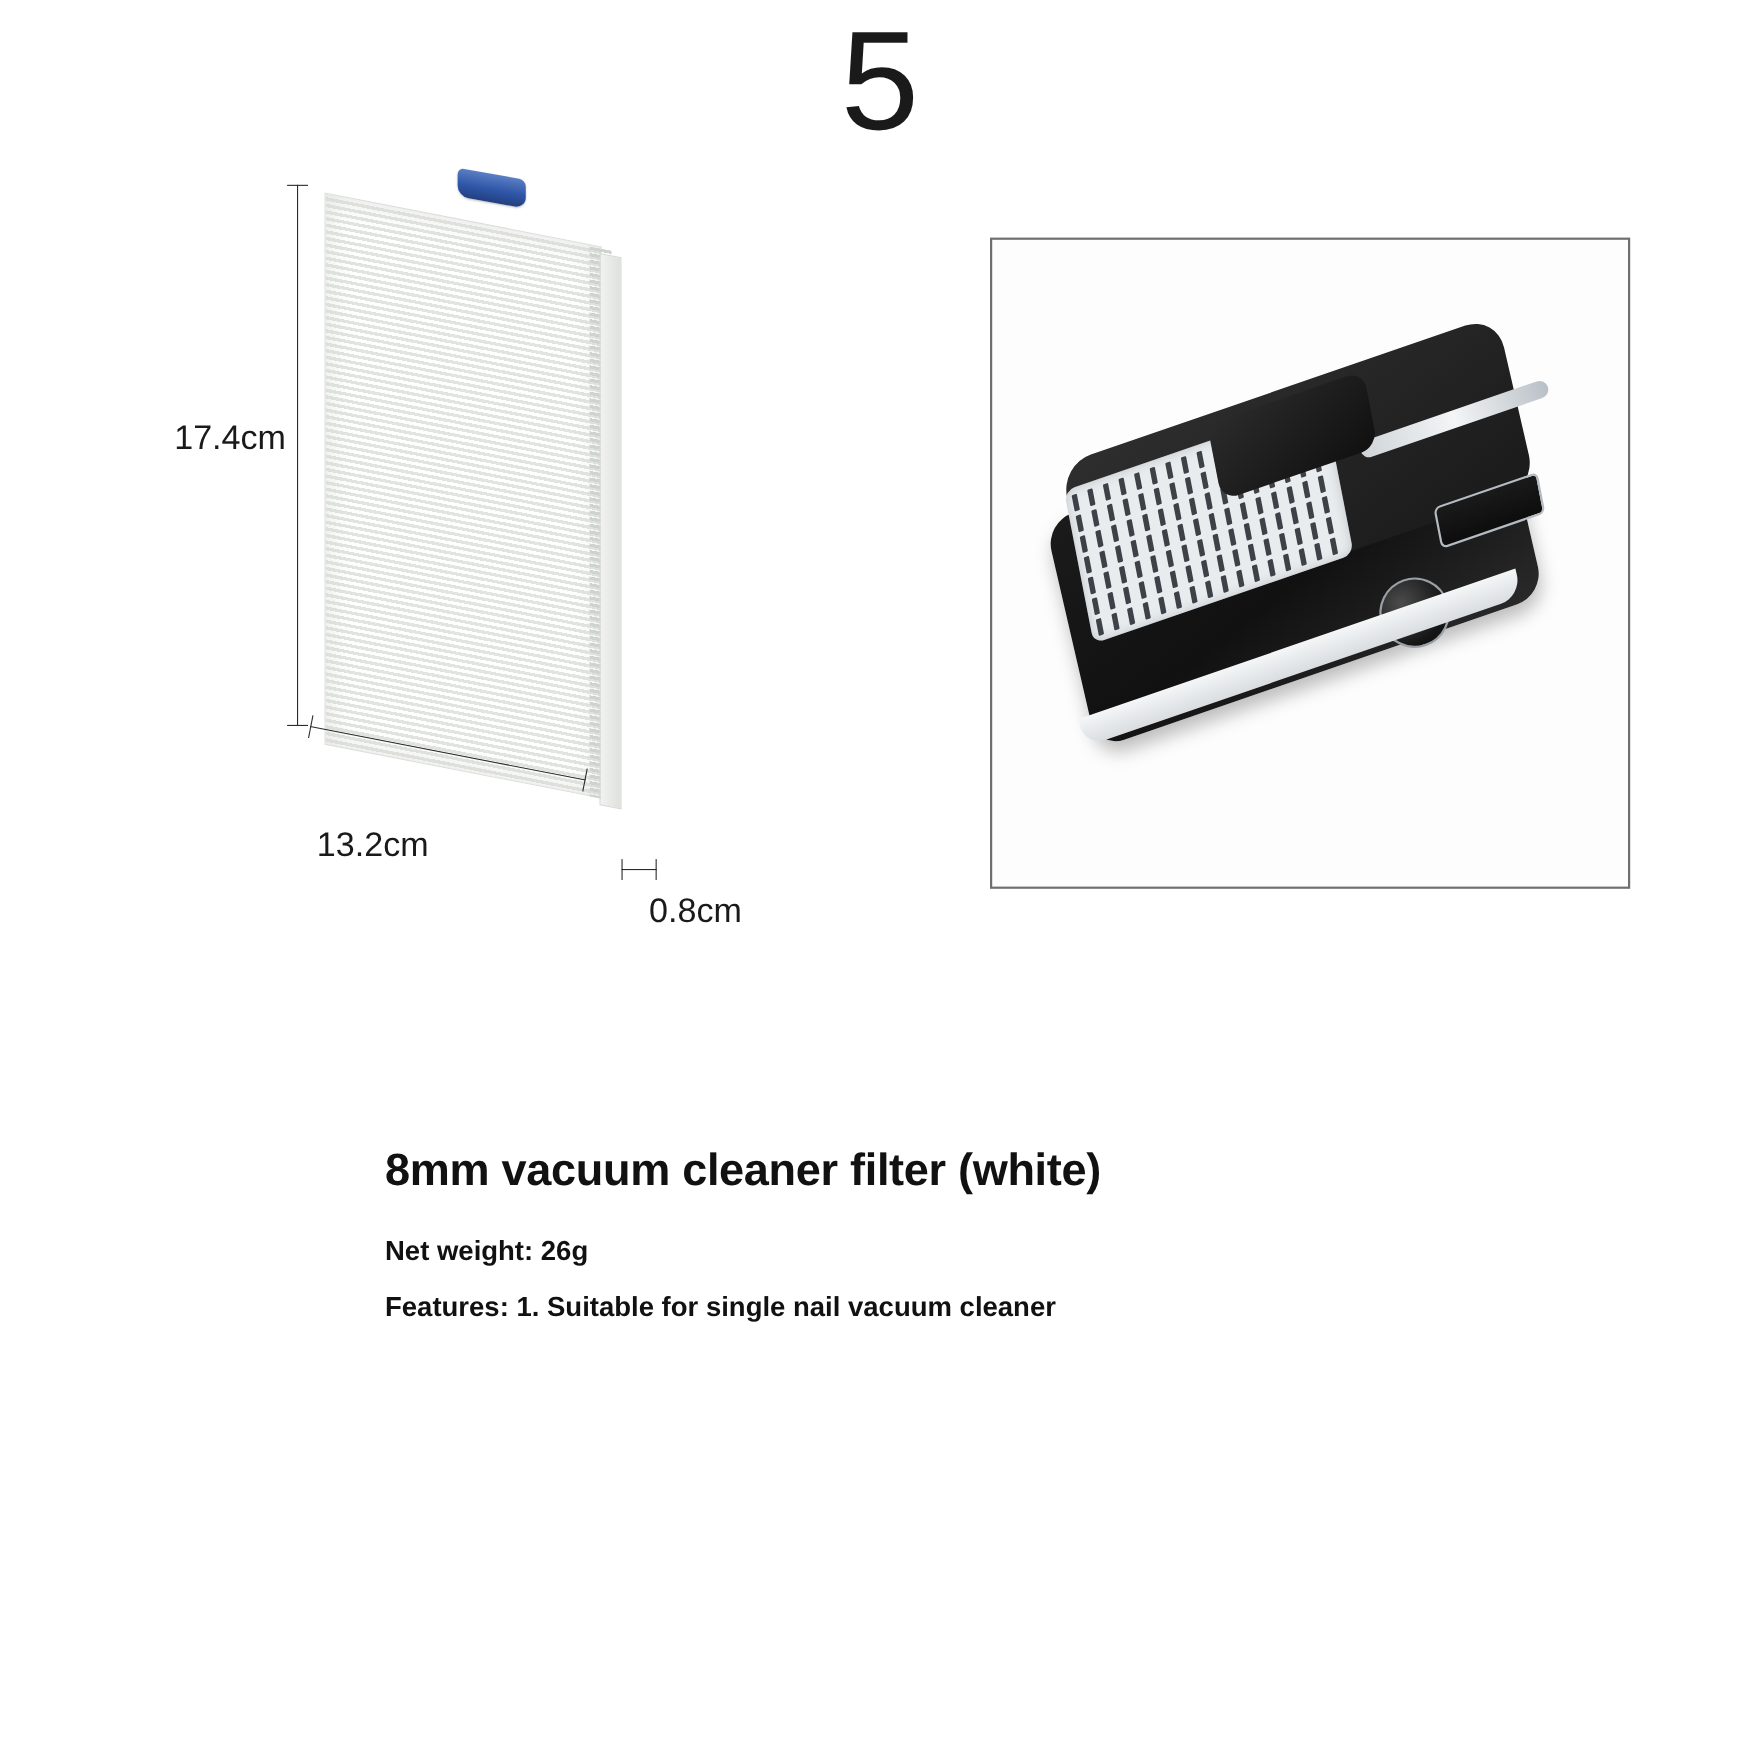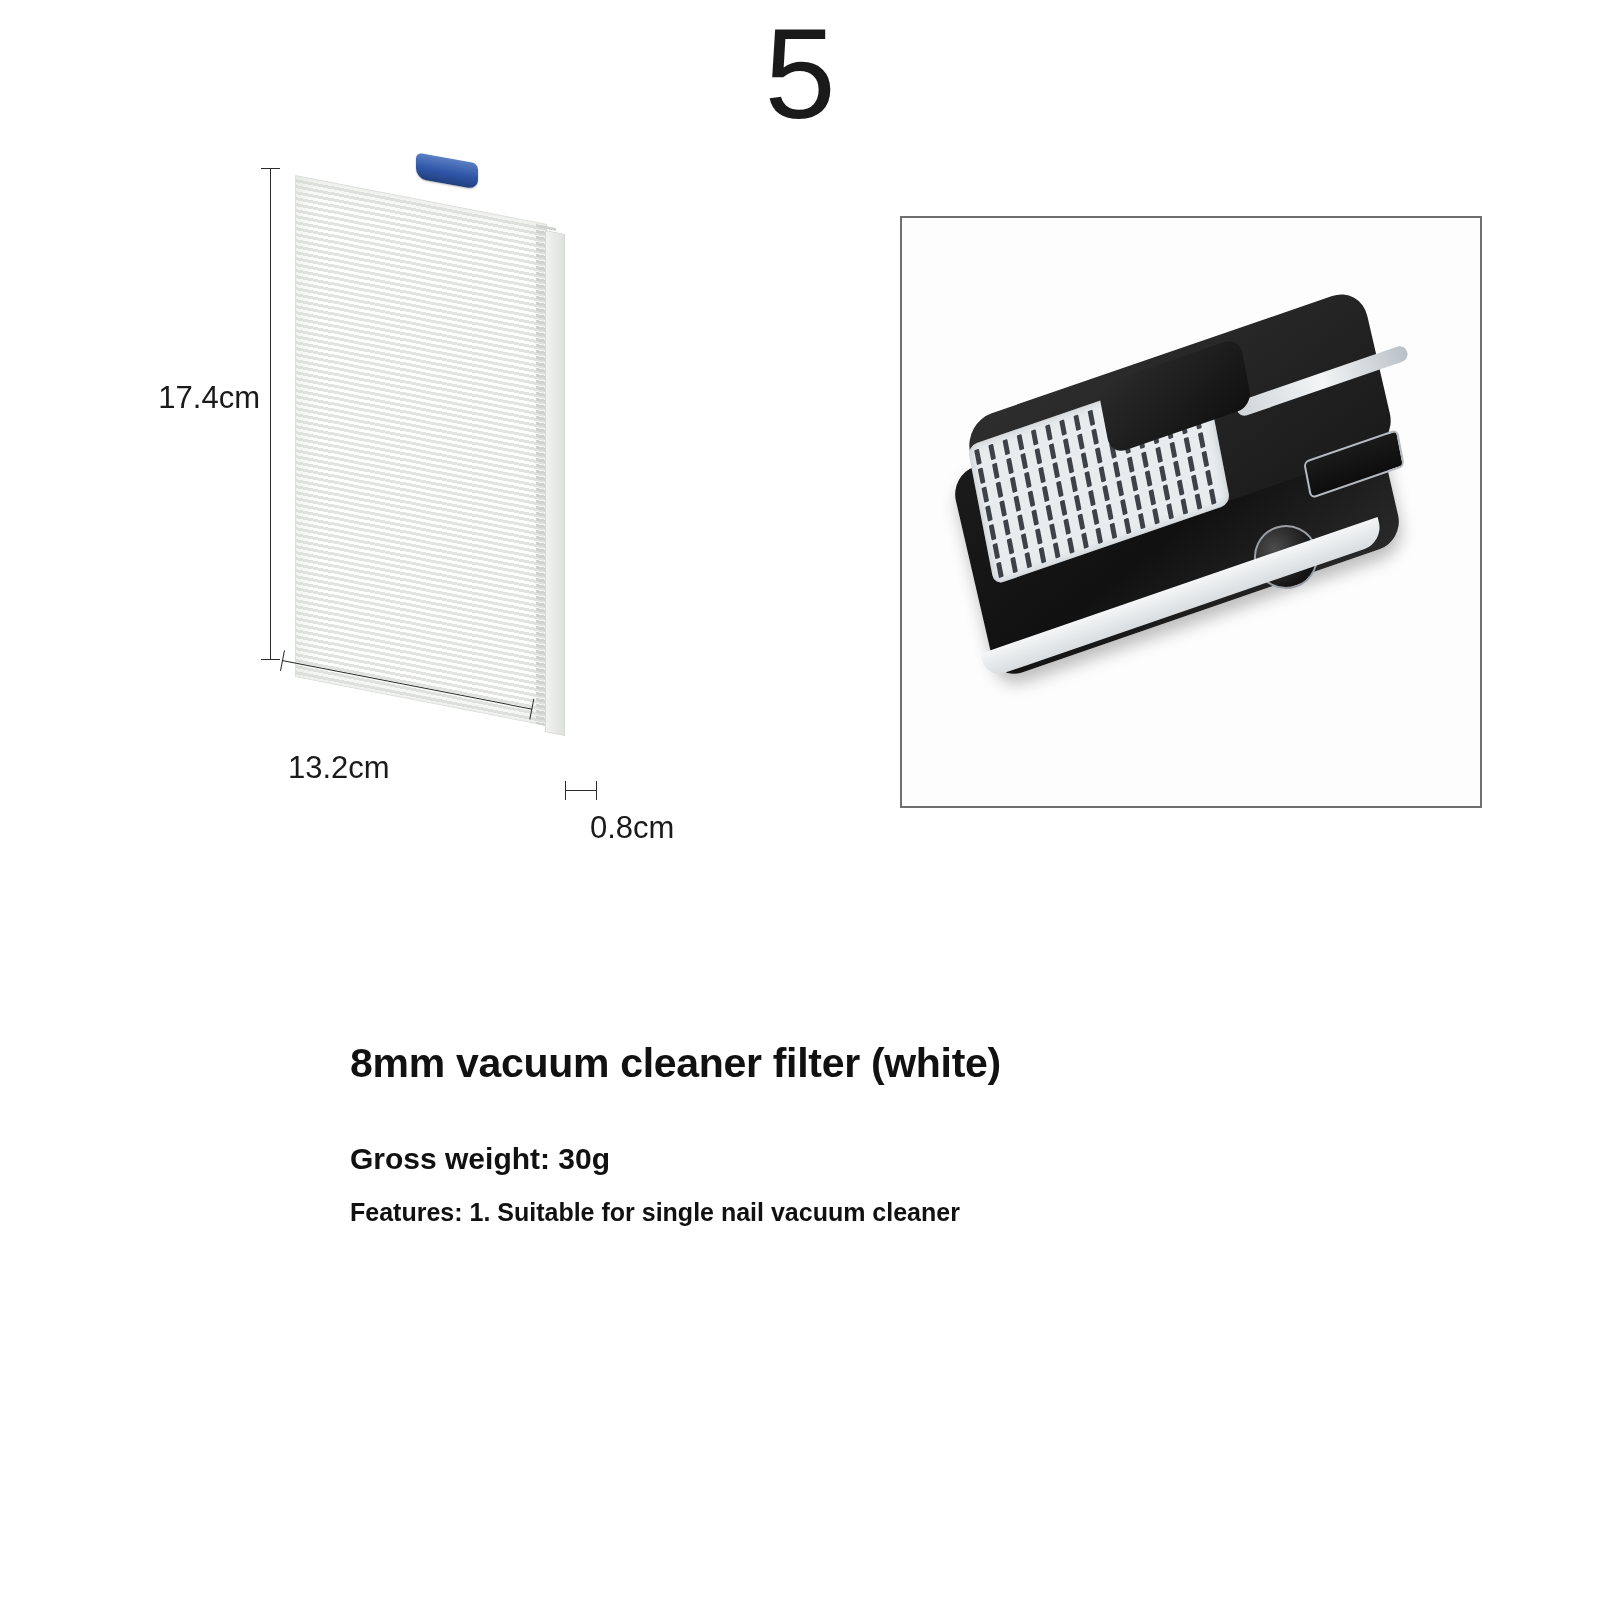--- a/index.html
+++ b/index.html
@@ -323,21 +323,21 @@
     position: absolute;
     left: 350px;
     top: 1040px;
     width: 1000px;
   }
   .spec-title {
     font-size: 41px;
     font-weight: bold;
     color: #111111;
     letter-spacing: -0.3px;
-    margin-bottom: 37px;
+    margin-bottom: 18px;
   }
   .spec-row {
     display: flex;
     align-items: baseline;
     margin-bottom: 18px;
   }
   .spec-row .c1 { width: 420px; }
   .spec-row .c2 { flex: 1; }
 
   .t-28 { font-size: 27px; font-weight: bold; color: #111; }
@@ -509,18 +509,18 @@
   </div>
 </div>
 
 <div class="specs">
   <div class="spec-title">8mm vacuum cleaner filter (white)</div>
 
   <div class="spec-row">
   </div>
 
   <div class="spec-row">
-    <div class="c2 t-31">Gross weight: 30g</div>
+    <div class="c1 t-26">Net weight: 26g</div>
   </div>
 
   <div class="features-line">Features: 1. Suitable for single nail vacuum cleaner</div>
 
 </div>
 
 </body></html>

